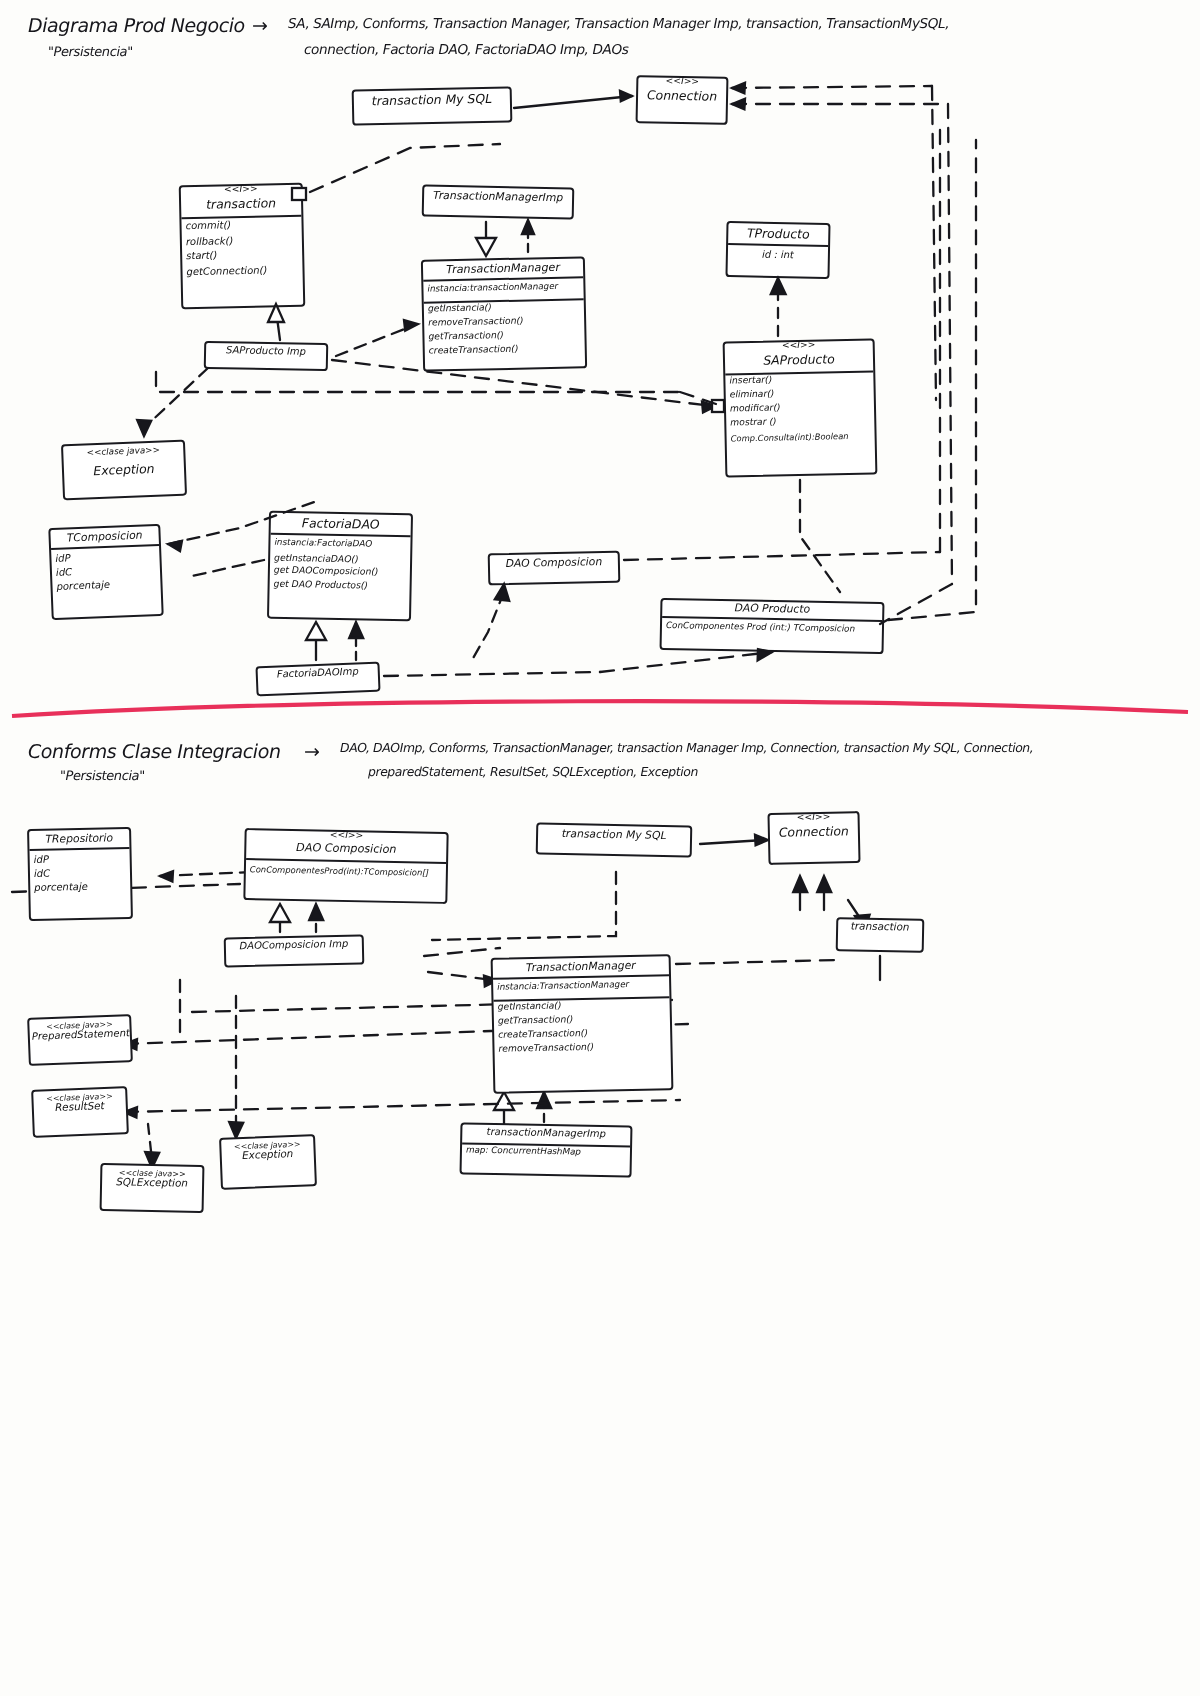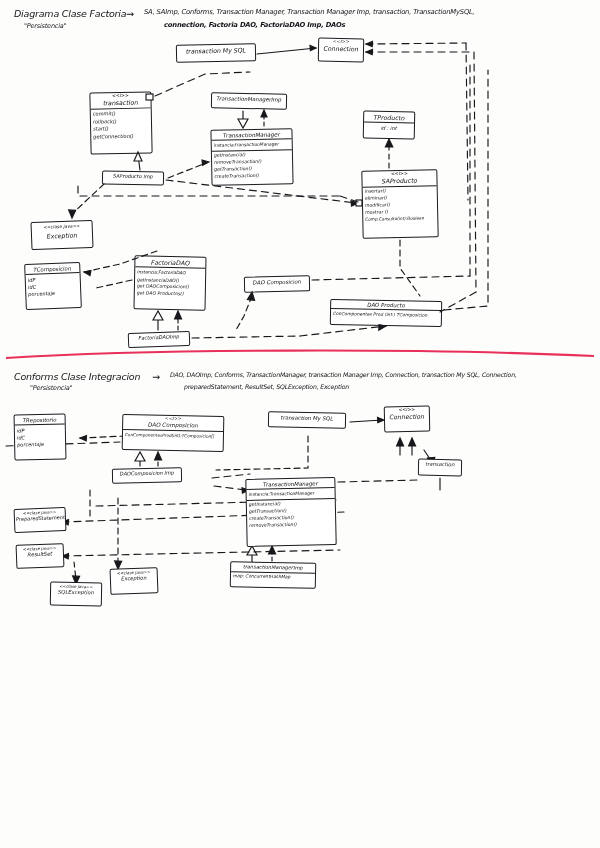--- a/index.html
+++ b/index.html
@@ -28,25 +28,25 @@
   .rot1{transform:rotate(-1.2deg);}
   .rot2{transform:rotate(1.1deg);}
   .rotm{transform:rotate(-2.2deg);}
   svg.ov{position:absolute;left:0;top:0;width:600px;height:848px;pointer-events:none;}
 </style>
 </head>
 <body>
 
 <div id="sheet">
 
-  <div class="hw title" style="left:14px;top:8px;">Diagrama Clase Factoria</div>
+  <div class="hw title" style="left:14px;top:8px;">Diagrama Prod Negocio</div>
   <div class="hw title" style="left:126px;top:8px;">→</div>
   <div class="hw titlesub" style="left:24px;top:22px;">"Persistencia"</div>
   <div class="hw titlelist" style="left:144px;top:8px;font-style:italic;">SA, SAImp, Conforms, Transaction Manager, Transaction Manager Imp, transaction, TransactionMySQL,</div>
-  <div class="hw titlelist" style="left:164px;top:21px;font-weight:bold;">connection, Factoria DAO, FactoriaDAO Imp, DAOs</div>
+  <div class="hw titlelist" style="left:152px;top:21px;">connection, Factoria DAO, FactoriaDAO Imp, DAOs</div>
 
   <div class="box rot1" style="left:176px;top:44px;width:80px;height:18px;">
     <div class="nm">transaction My SQL</div>
   </div>
 
   <div class="box rot2" style="left:318px;top:38px;width:46px;height:24px;">
     <div class="st">&lt;&lt;I&gt;&gt;</div>
     <div class="nm" style="padding-top:0;">Connection</div>
   </div>
 

